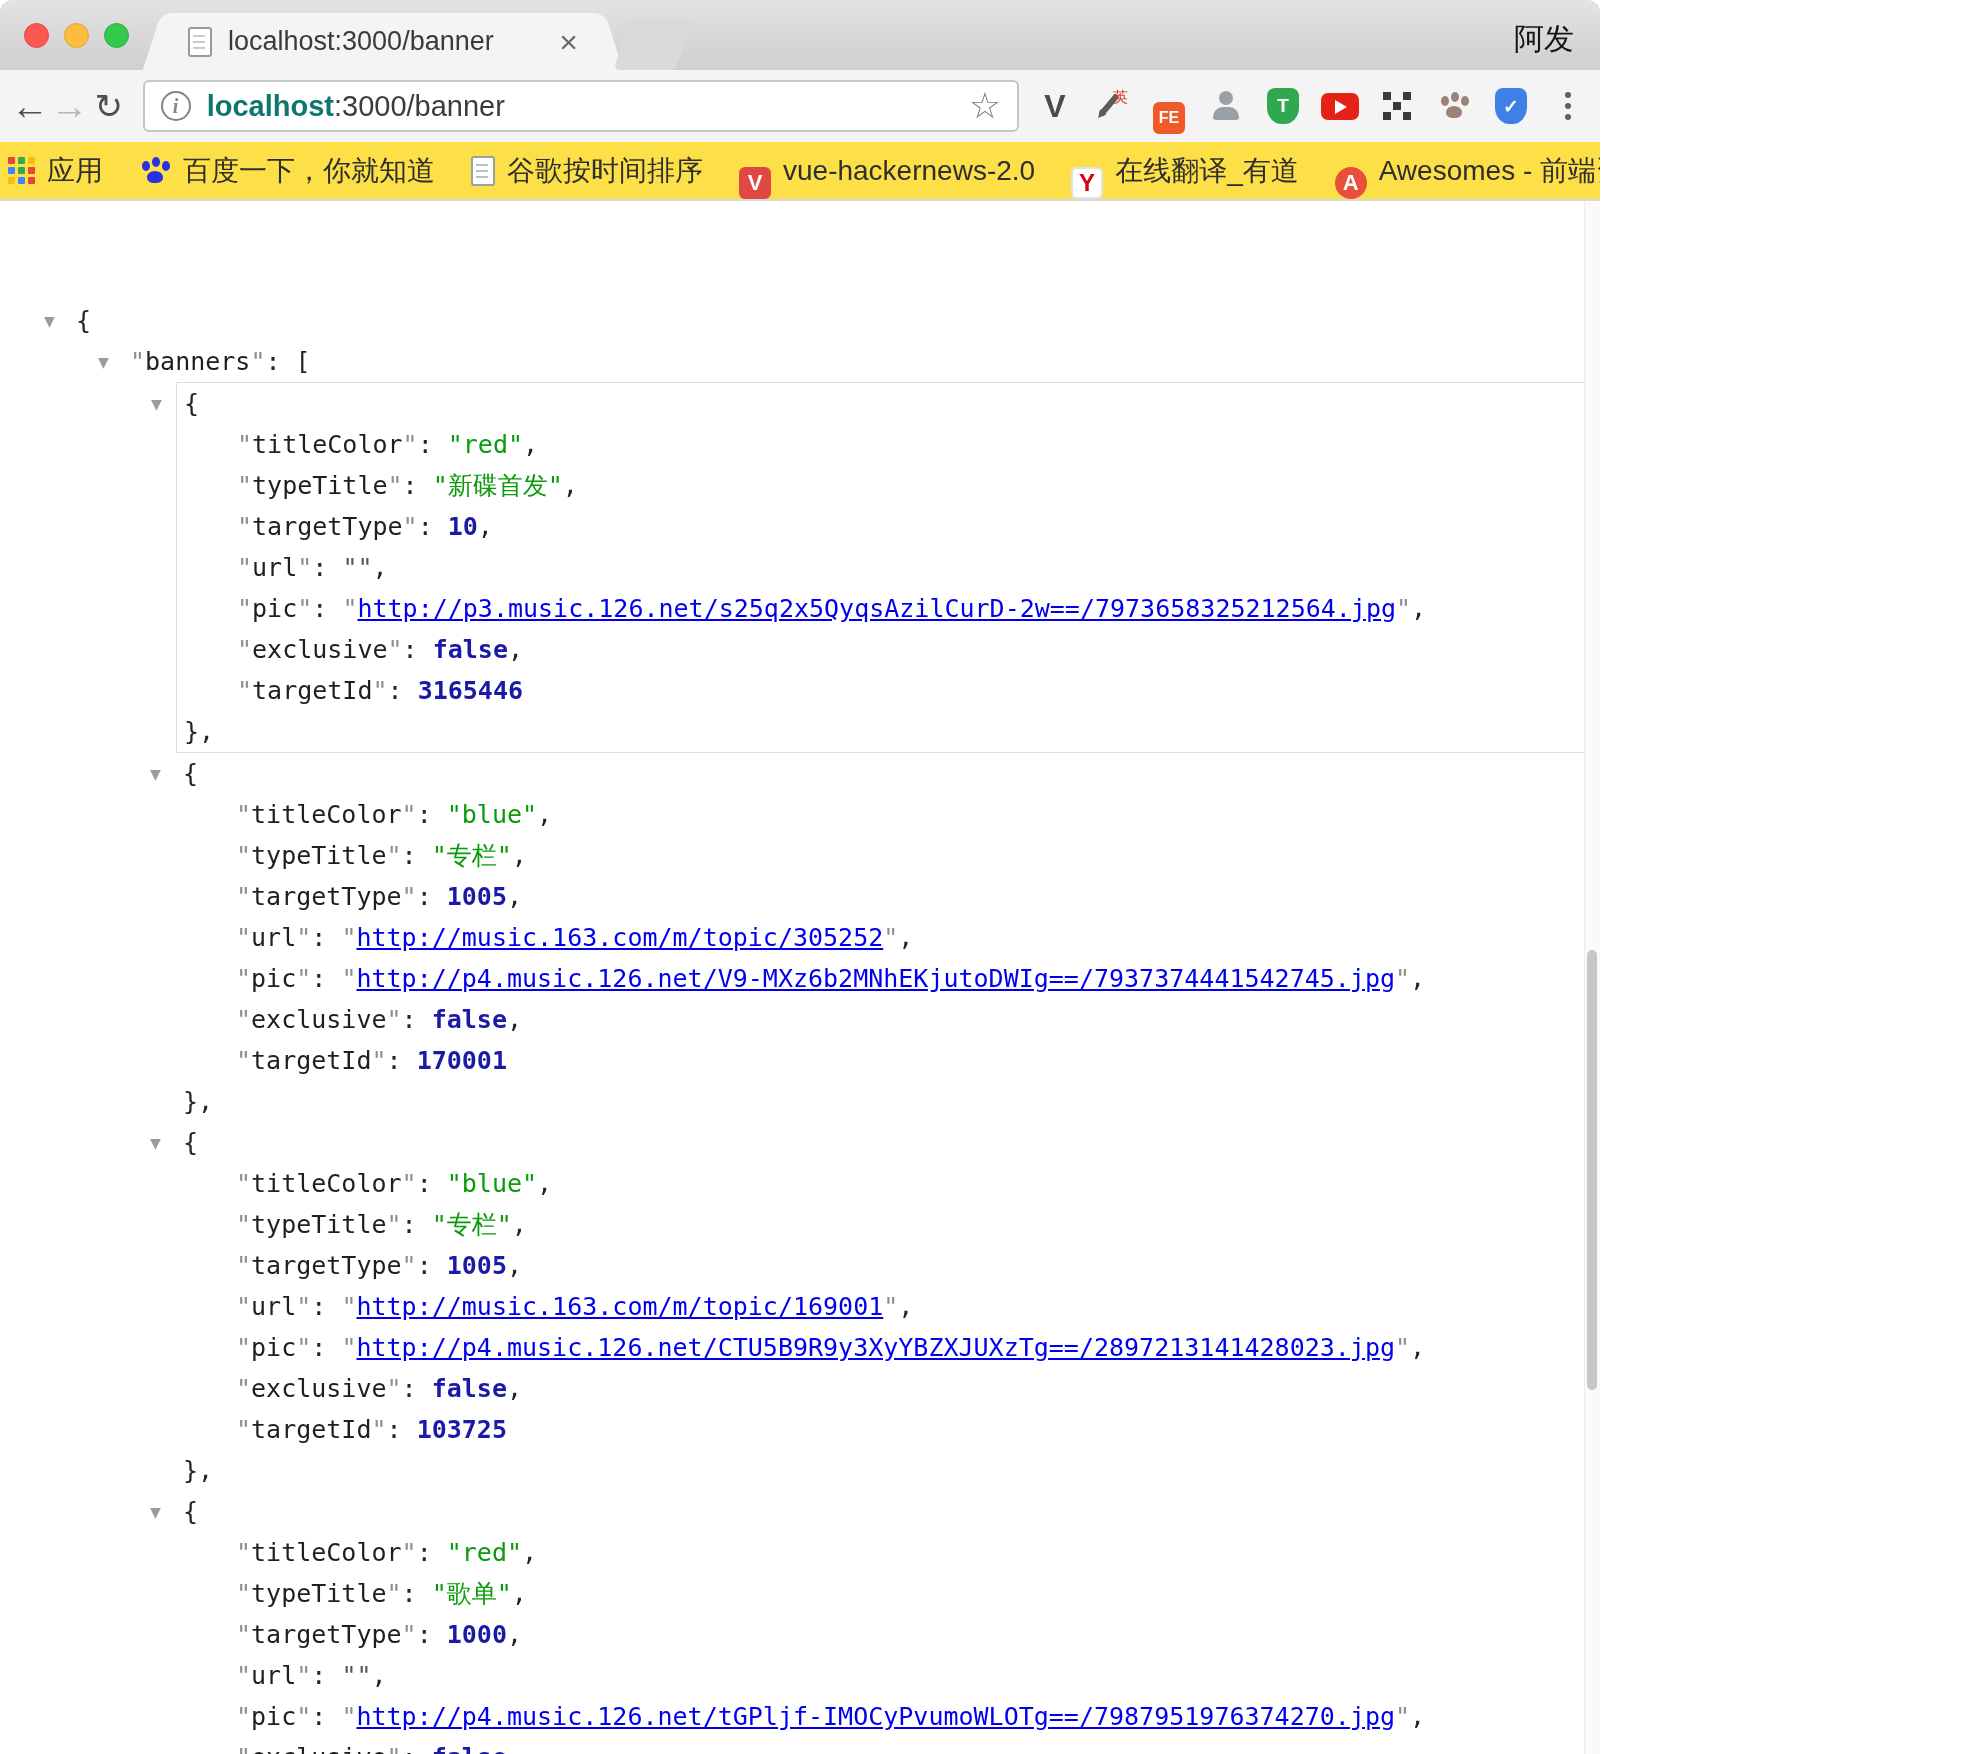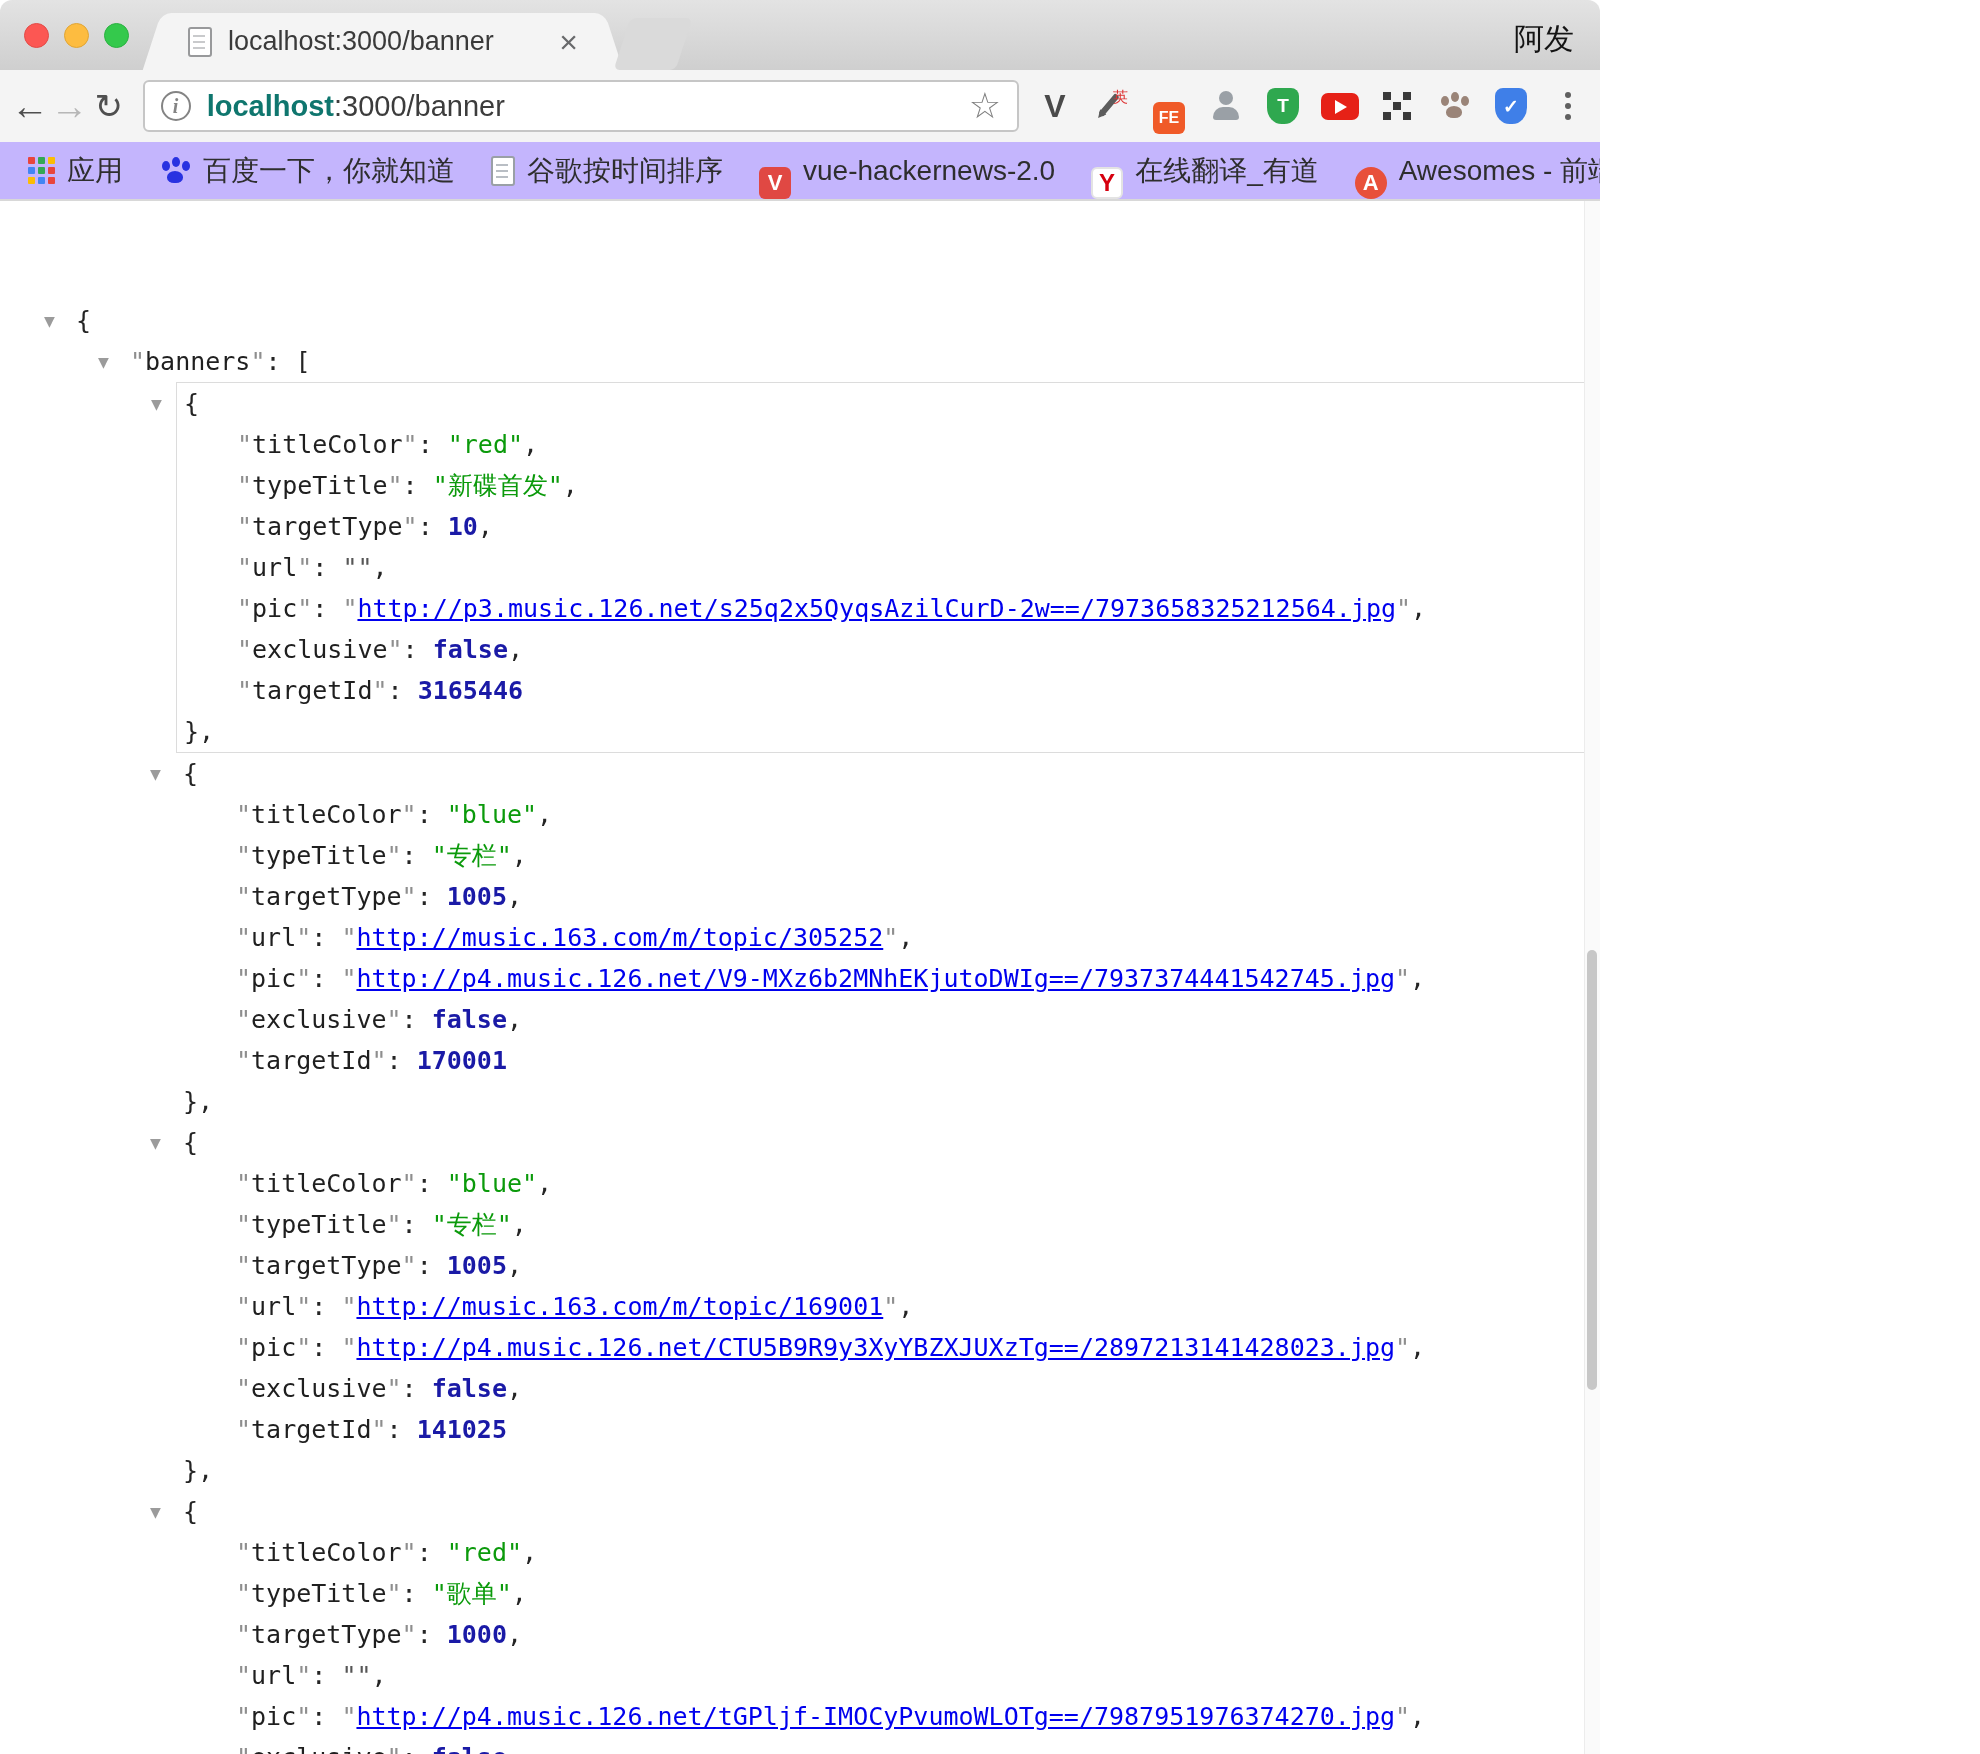--- a/index.html
+++ b/index.html
@@ -39,21 +39,21 @@
   .info-icon{width:30px;height:30px;border:2px solid #848484;border-radius:50%;color:#848484;
     font:italic bold 20px "Liberation Serif",serif;display:flex;align-items:center;justify-content:center;flex:0 0 auto;}
   .url{margin-left:16px;font-size:29px;color:#4c4c4c;white-space:nowrap;overflow:hidden;flex:1;}
   .url .host{color:#0f766e;font-weight:bold;}
   .url .path{color:#3c3c3c;}
   .star{font-size:36px;color:#7f7f7f;margin-left:12px;}
   .ext-row{display:flex;align-items:center;margin-left:14px;gap:13px;}
   .ext{width:44px;height:44px;display:flex;align-items:center;justify-content:center;position:relative;}
 
   
-  .bookmarks{height:59px;background:#c4b5fd;border-bottom:2px solid #d8d8d8;display:flex;align-items:center;padding:0 28px;}
+  .bookmarks{height:59px;background:#fde047;border-bottom:2px solid #d8d8d8;display:flex;align-items:center;padding:0 8px;}
   .bm{display:flex;align-items:center;margin-right:36px;white-space:nowrap;}
   .bm:last-child{margin-right:0;}
   .bm .lbl{font-size:28px;color:#2e2e2e;margin-left:12px;}
   .bm-spacer{flex:1;}
   .bm-overflow{font-size:34px;color:#5a5a5a;margin-right:24px;}
   .bm-divider{width:2px;height:32px;background:#d2d2d2;margin-right:24px;}
 
   
   .ic{display:inline-block;position:relative;}
   .ic-grid{width:27px;height:27px;display:grid;grid-template-columns:repeat(3,1fr);grid-template-rows:repeat(3,1fr);gap:3px;}
@@ -271,21 +271,21 @@
           <div class="jline" style="padding-left: 7px;"><span class="p">},</span></div>
         </div>
         <div class="json-item">
           <div class="jline" style="padding-left: 7px;"><span class="tri" style="left: -26px;">▼</span><span class="p">{</span></div>
           <div class="jline" style="padding-left: 60px;"><span class="q">"</span><span class="k">titleColor</span><span class="q">"</span><span class="p">: </span><span class="s">"blue"</span><span class="p">,</span></div>
           <div class="jline" style="padding-left: 60px;"><span class="q">"</span><span class="k">typeTitle</span><span class="q">"</span><span class="p">: </span><span class="s">"专栏"</span><span class="p">,</span></div>
           <div class="jline" style="padding-left: 60px;"><span class="q">"</span><span class="k">targetType</span><span class="q">"</span><span class="p">: </span><span class="n">1005</span><span class="p">,</span></div>
           <div class="jline" style="padding-left: 60px;"><span class="q">"</span><span class="k">url</span><span class="q">"</span><span class="p">: </span><span class="q">"</span><a class="jlink">http://music.163.com/m/topic/169001</a><span class="q">"</span><span class="p">,</span></div>
           <div class="jline" style="padding-left: 60px;"><span class="q">"</span><span class="k">pic</span><span class="q">"</span><span class="p">: </span><span class="q">"</span><a class="jlink">http://p4.music.126.net/CTU5B9R9y3XyYBZXJUXzTg==/2897213141428023.jpg</a><span class="q">"</span><span class="p">,</span></div>
           <div class="jline" style="padding-left: 60px;"><span class="q">"</span><span class="k">exclusive</span><span class="q">"</span><span class="p">: </span><span class="b">false</span><span class="p">,</span></div>
-          <div class="jline" style="padding-left: 60px;"><span class="q">"</span><span class="k">targetId</span><span class="q">"</span><span class="p">: </span><span class="n">141025</span></div>
+          <div class="jline" style="padding-left: 60px;"><span class="q">"</span><span class="k">targetId</span><span class="q">"</span><span class="p">: </span><span class="n">103725</span></div>
           <div class="jline" style="padding-left: 7px;"><span class="p">},</span></div>
         </div>
         <div class="json-item">
           <div class="jline" style="padding-left: 7px;"><span class="tri" style="left: -26px;">▼</span><span class="p">{</span></div>
           <div class="jline" style="padding-left: 60px;"><span class="q">"</span><span class="k">titleColor</span><span class="q">"</span><span class="p">: </span><span class="s">"red"</span><span class="p">,</span></div>
           <div class="jline" style="padding-left: 60px;"><span class="q">"</span><span class="k">typeTitle</span><span class="q">"</span><span class="p">: </span><span class="s">"歌单"</span><span class="p">,</span></div>
           <div class="jline" style="padding-left: 60px;"><span class="q">"</span><span class="k">targetType</span><span class="q">"</span><span class="p">: </span><span class="n">1000</span><span class="p">,</span></div>
           <div class="jline" style="padding-left: 60px;"><span class="q">"</span><span class="k">url</span><span class="q">"</span><span class="p">: </span><span class="e">""</span><span class="p">,</span></div>
           <div class="jline" style="padding-left: 60px;"><span class="q">"</span><span class="k">pic</span><span class="q">"</span><span class="p">: </span><span class="q">"</span><a class="jlink">http://p4.music.126.net/tGPljf-IMOCyPvumoWLOTg==/7987951976374270.jpg</a><span class="q">"</span><span class="p">,</span></div>
           <div class="jline" style="padding-left: 60px;"><span class="q">"</span><span class="k">exclusive</span><span class="q">"</span><span class="p">: </span><span class="b">false</span></div>

